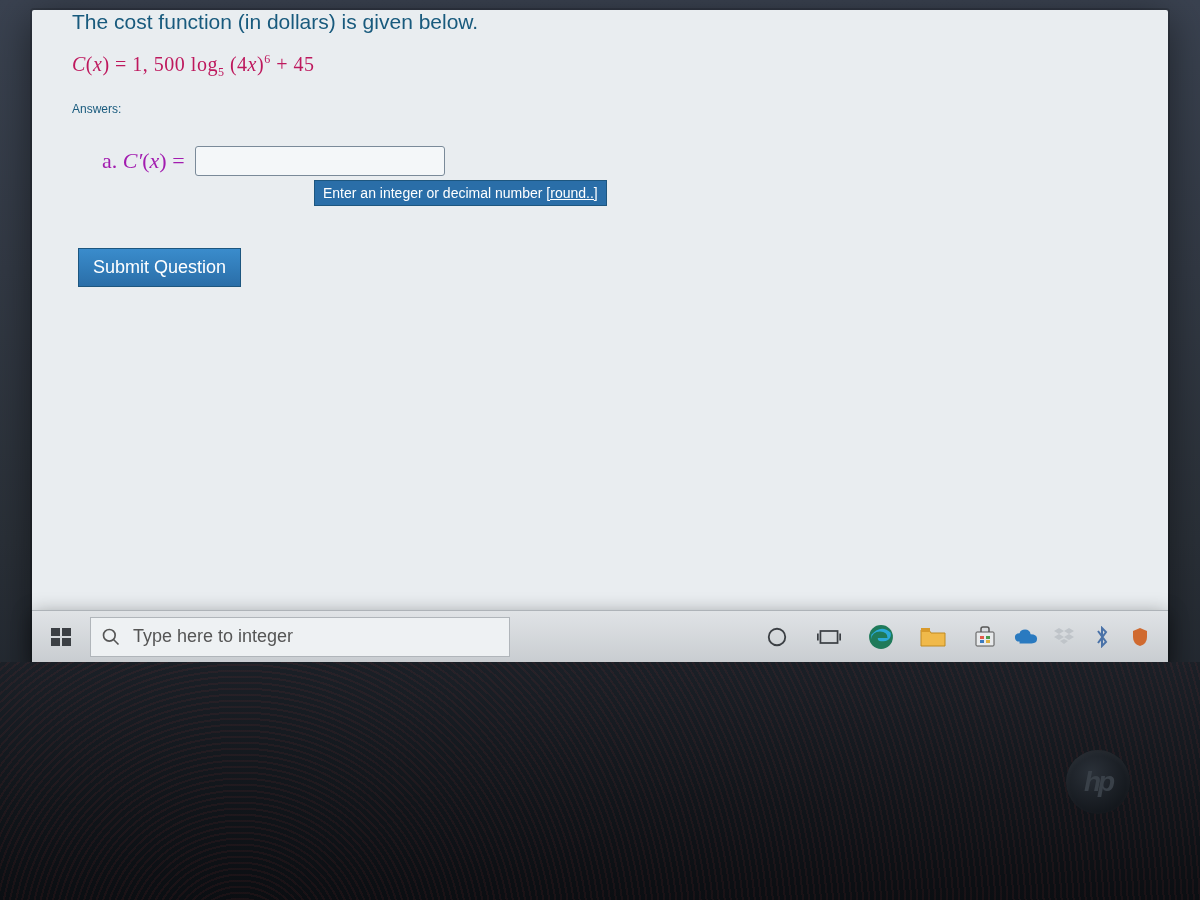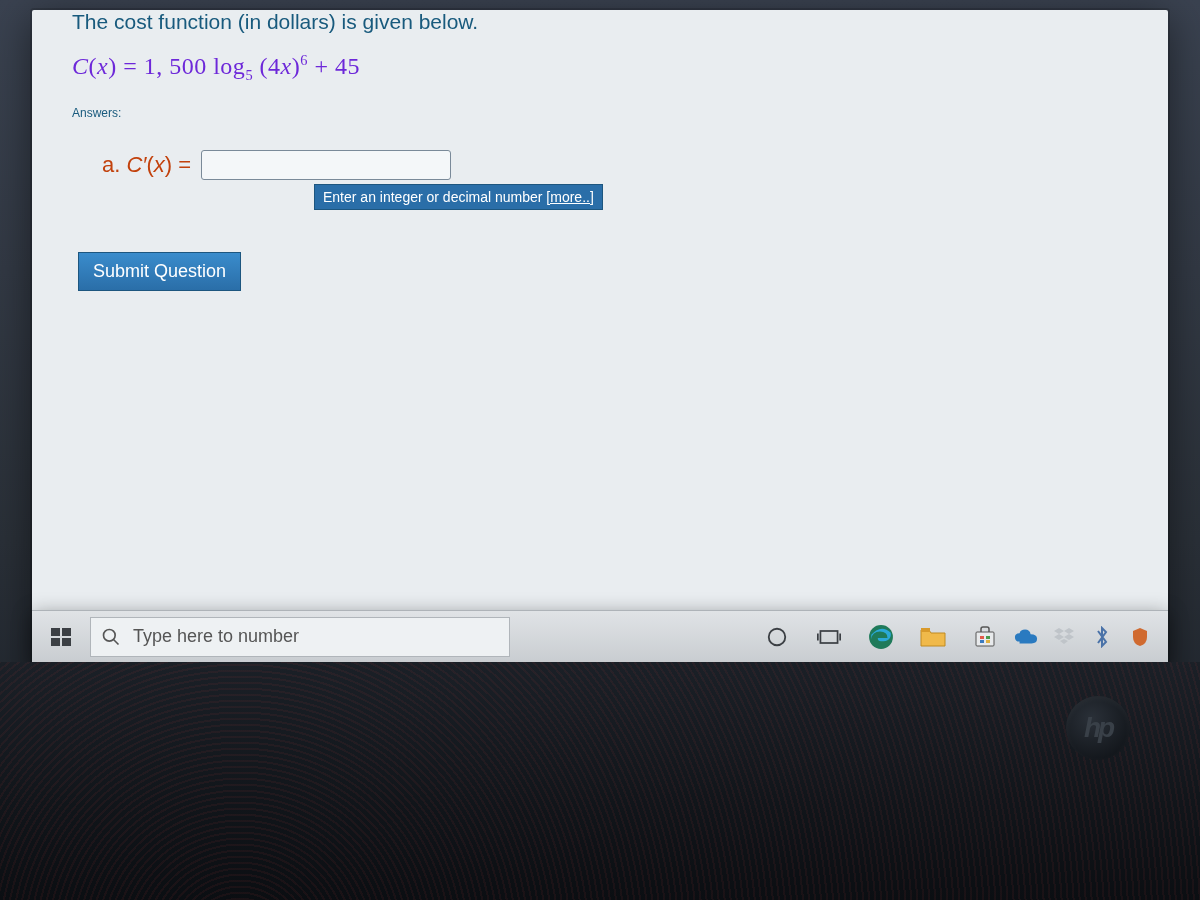--- a/index.html
+++ b/index.html
@@ -18,22 +18,22 @@
     color: #1d5b8a;
     overflow: hidden;
   }
   .q-intro {
     font-size: 21px;
     color: #185a7d;
     margin-bottom: 18px;
   }
   .q-formula {
     font-family: "Cambria Math", "Times New Roman", serif;
-    font-size: 24px;
-    color: #6d28d9;
+    font-size: 20px;
+    color: #be185d;
     margin: 8px 0 22px 0;
     letter-spacing: .5px;
   }
   .q-formula .fn { font-style: italic; }
   .q-formula sub { font-size: .6em; vertical-align: sub; }
   .q-formula sup { font-size: .6em; vertical-align: super; }
   .parts {
     font-size: 21px;
     color: #185a7d;
     line-height: 1.5;
@@ -44,22 +44,22 @@
     font-size: 12px;
     color: #185a7d;
     margin-bottom: 30px;
   }
   .ans-row {
     display: flex;
     align-items: center;
     margin-left: 30px;
     margin-bottom: 6px;
     font-size: 22px;
-    color: #c2410c;
-    font-family: Liberation Sans, sans-serif;
+    color: #a21caf;
+    font-family: Liberation Serif, serif;
   }
   .ans-row .lbl { margin-right: 10px; font-style: normal; }
   .ans-row .mathbit { font-style: italic; }
   .tbox {
     display: inline-block;
     height: 30px;
     border: 1px solid #7a8a99;
     background: #f4f7f9;
     border-radius: 3px;
     padding: 3px 6px;
@@ -134,21 +134,21 @@
   .tray .ticon { width:24px; height:24px; display:flex; align-items:center; justify-content:center; }
   
   .desk {
     position:absolute;
     left:0; right:0; top:662px; bottom:0;
     background:
       repeating-radial-gradient(circle at 20% 120%, rgba(200,60,60,.08) 0 2px, transparent 2px 6px),
       linear-gradient(180deg, #1b2027 0%, #11151a 60%, #0b0e12 100%);
   }
   .hp-logo {
-    position:absolute; right:70px; top:696px;
+    position:absolute; right:70px; top:750px;
     width:64px; height:64px; border-radius:50%;
     background: radial-gradient(circle at 40% 35%, #2a3038, #0b0e12);
     color:#394048; font-style:italic; font-weight:bold;
     display:flex; align-items:center; justify-content:center;
     font-size:28px; letter-spacing:-3px;
     box-shadow: inset 0 2px 6px rgba(255,255,255,.05);
   }
 </style>
 </head>
 <body>
@@ -165,21 +165,21 @@
   <div class="answers-label">Answers:</div>
 
   <div class="ans-row">
     <span class="lbl"><span>a. </span><span class="mathbit">C′</span>(<span class="mathbit">x</span>) = </span>
     <span class="tbox wide" role="textbox"></span>
   </div>
 
 
   <div class="hint-wrap">
     <span class="hint">
-      <span>Enter an integer or decimal number </span><span class="more">[more..]</span>
+      <span>Enter an integer or decimal number </span><span class="more">[round..]</span>
     </span>
   </div>
 
   <div class="submit" role="button">Submit Question</div>
 
 </div>
 
 <div class="taskbar">
   <div class="tb-item">
     <svg width="24" height="24" viewBox="0 0 24 24">
@@ -187,21 +187,21 @@
       <rect x="13" y="3" width="9" height="8" fill="#3b3f44"></rect>
       <rect x="2" y="13" width="9" height="8" fill="#3b3f44"></rect>
       <rect x="13" y="13" width="9" height="8" fill="#3b3f44"></rect>
     </svg>
   </div>
   <div class="searchbox">
     <svg width="20" height="20" viewBox="0 0 24 24" fill="none" stroke="#555" stroke-width="2">
       <circle cx="10" cy="10" r="7"></circle>
         <line x1="15" y1="15" x2="21" y2="21"></line>
     </svg>
-    <span>Type here to number</span>
+    <span>Type here to integer</span>
   </div>
 
   <div class="tb-spacer"></div>
 
   <div class="tb-item">
     <svg width="22" height="22" viewBox="0 0 24 24" fill="none" stroke="#3b3f44" stroke-width="2">
         <circle cx="12" cy="12" r="9"></circle>
       </svg>
   </div>
   <div class="tb-item">

